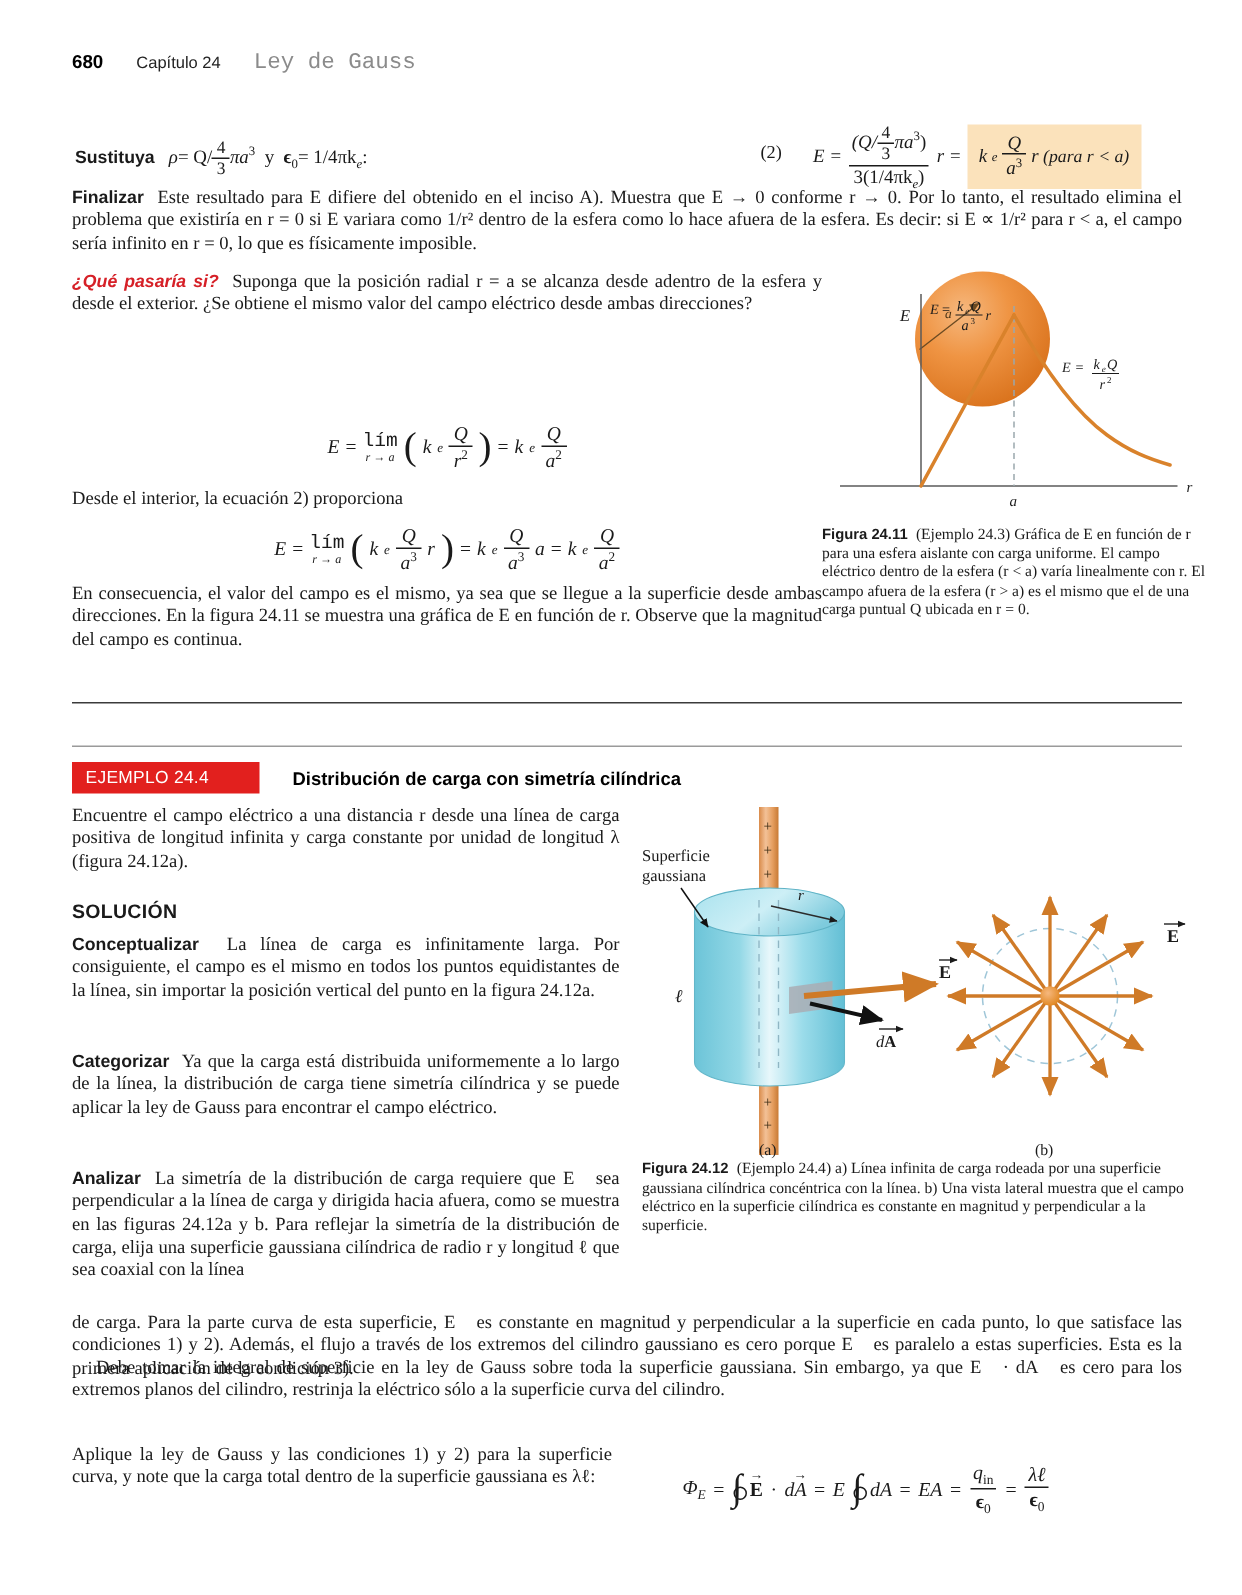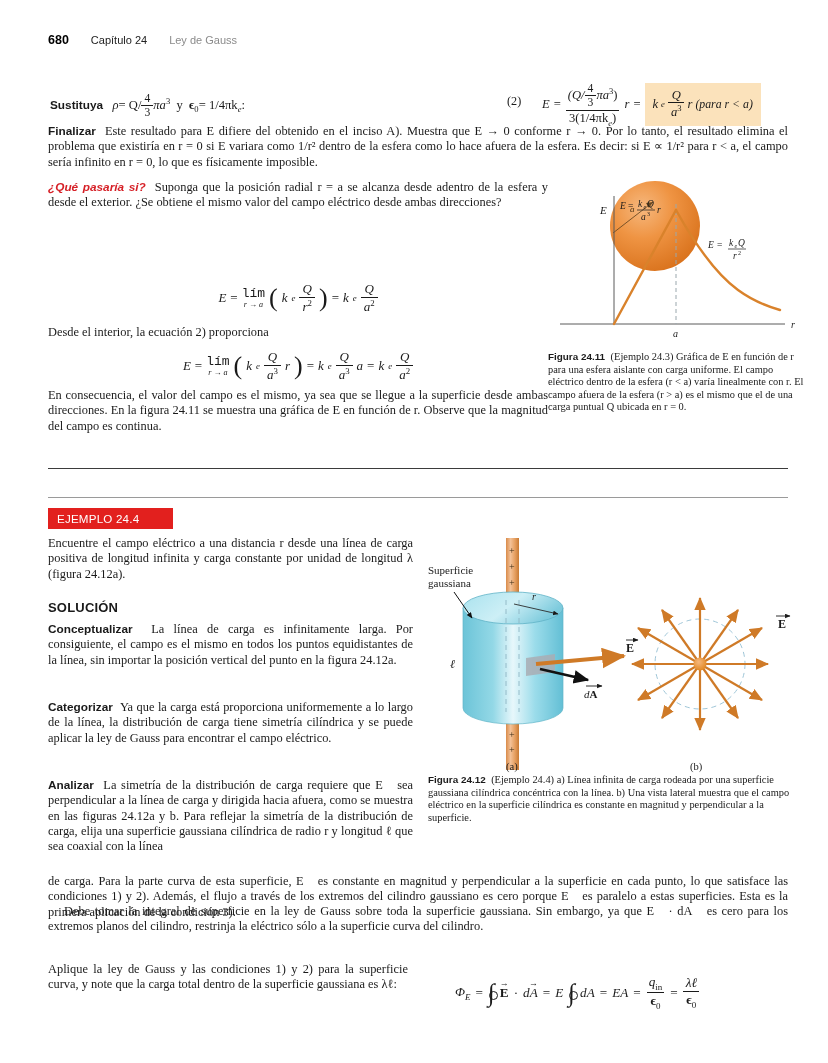--- a/index.html
+++ b/index.html
@@ -18,21 +18,21 @@
   
   .runhead {
     position: absolute;
     left: 48px; top: 33px;
     display: flex; align-items: baseline; gap: 22px;
     font-family: "Liberation Sans", sans-serif;
     font-size: 11.5px;
   }
   .runhead .folio { font-weight: bold; font-size: 12.5px; color: #000; }
   .runhead .chap { color: #222; font-size: 11px; }
-  .runhead .chaptitle { color: #8b8b8b; font-size: 11px; }
+  .runhead .chaptitle { color: #8b8b8b; font-size: 15px; font-family: Liberation Mono, monospace; }
 
   
   .body-text {
     font-size: 12.4px;
     line-height: 15.3px;
     text-align: justify;
     color: #1a1a1a;
   }
   .lead { font-family: "Liberation Sans", sans-serif; font-weight: bold; font-size: 11.8px; }
   i, .it { font-style: italic; }
@@ -329,32 +329,33 @@
     <div class="figcap">
       <b>Figura 24.11</b>&nbsp;&nbsp;<span class="cap-serif">(Ejemplo 24.3) Gráfica de E en función de r para una esfera aislante con carga uniforme. El campo eléctrico dentro de la esfera (r &lt; a) varía linealmente con r. El campo afuera de la esfera (r &gt; a) es el mismo que el de una carga puntual Q ubicada en r = 0.</span>
     </div>
   </div>
 
   <div class="rule r1"></div>
   <div class="rule thin r2"></div>
 
   <div class="ex-head">
     <div class="ex-tag">EJEMPLO 24.4</div>
+    <div class="ex-title">Distribución de carga con simetría cilíndrica</div>
   </div>
 
   <div class="col-l p-stmt body-text">Encuentre el campo eléctrico a una distancia r desde una línea de carga positiva de longitud infinita y carga constante por unidad de longitud λ (figura 24.12a).</div>
 
   <div class="col-l h-sol">SOLUCIÓN</div>
 
   <div class="col-l p-conc body-text">
     <span class="lead">Conceptualizar</span>&nbsp;&nbsp;<span>La línea de carga es infinitamente larga. Por consiguiente, el campo es el mismo en todos los puntos equidistantes de la línea, sin importar la posición vertical del punto en la figura 24.12a.</span>
   </div>
 
   <div class="col-l p-cat body-text">
-    <span class="lead">Categorizar</span>&nbsp;&nbsp;<span>Ya que la carga está proporciona uniformemente a lo largo de la línea, la distribución de carga tiene simetría cilíndrica y se puede aplicar la ley de Gauss para encontrar el campo eléctrico.</span>
+    <span class="lead">Categorizar</span>&nbsp;&nbsp;<span>Ya que la carga está distribuida uniformemente a lo largo de la línea, la distribución de carga tiene simetría cilíndrica y se puede aplicar la ley de Gauss para encontrar el campo eléctrico.</span>
   </div>
 
   <div class="col-l p-anal body-text">
     <span class="lead">Analizar</span>&nbsp;&nbsp;<span>La simetría de la distribución de carga requiere que E⃗ sea perpendicular a la línea de carga y dirigida hacia afuera, como se muestra en las figuras 24.12a y b. Para reflejar la simetría de la distribución de carga, elija una superficie gaussiana cilíndrica de radio r y longitud ℓ que sea coaxial con la línea</span>
   </div>
 
   <div class="fig12">
     <div class="art">
       <svg width="376" height="238" viewBox="0 0 376 238">
         <defs>

